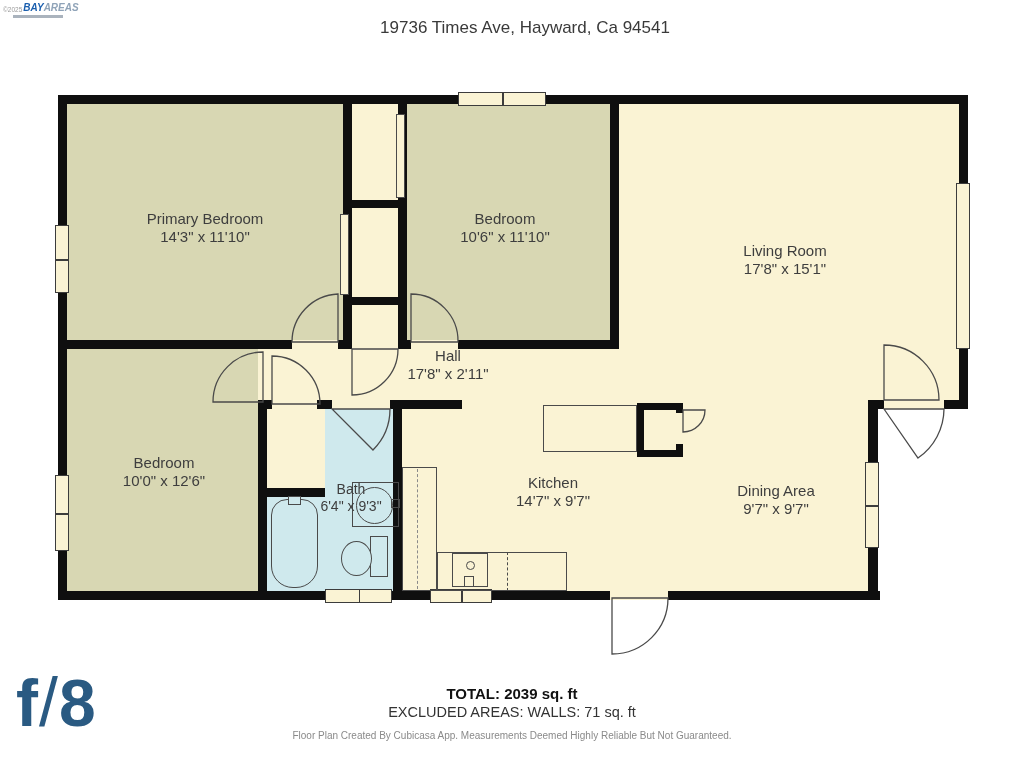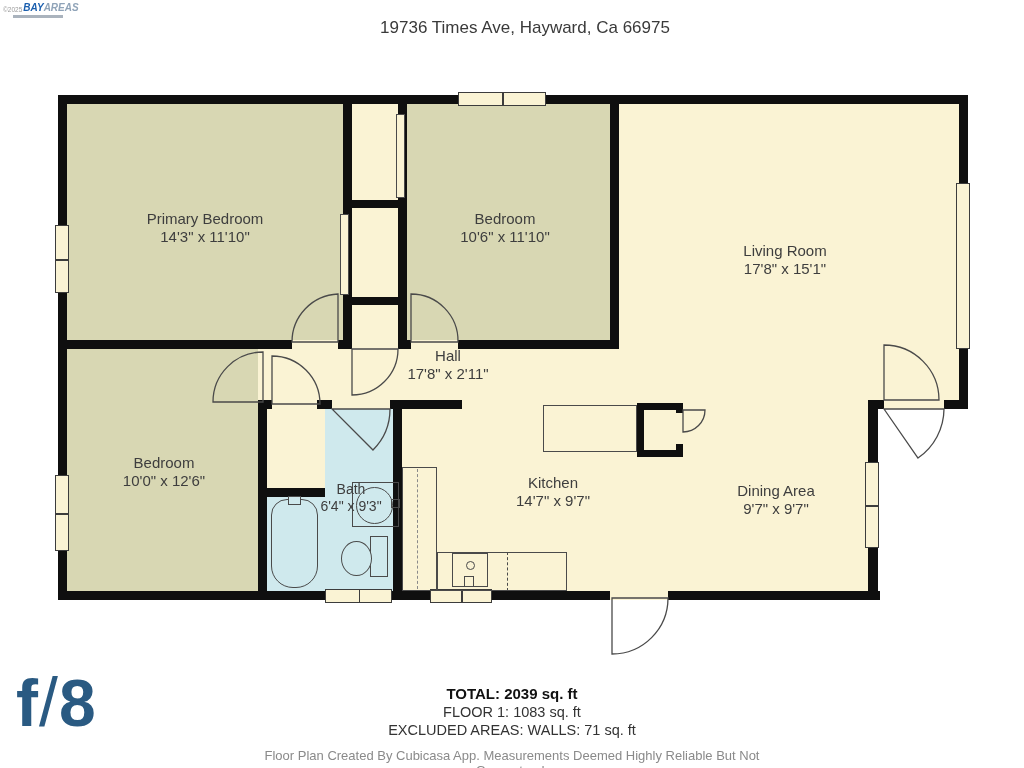--- a/index.html
+++ b/index.html
@@ -28,21 +28,21 @@
   svg.arcs path { fill:none; stroke:#4a4a4a; stroke-width:1.3; }
 
   
   .title { position:absolute; left:525px; top:18px; transform:translateX(-50%); font-size:17px; color:#3a3a3a; white-space:nowrap; }
   .room-label { position:absolute; transform:translateX(-50%); text-align:center; font-size:15px; color:#3e3e3e; line-height:1.22; white-space:nowrap; }
   .room-label.small { font-size:14px; }
 
   .summary { position:absolute; left:512px; top:685px; transform:translateX(-50%); text-align:center; color:#2e2e2e; }
   .summary .total { font-size:15px; font-weight:bold; color:#111; }
   .summary .line { font-size:14.5px; margin-top:2px; color:#333; }
-  .summary .disclaimer { font-size:13px; color:#8a8a8a; margin-top:10px; }
+  .summary .disclaimer { font-size:10px; color:#8a8a8a; margin-top:10px; }
 
   .f8-logo { position:absolute; left:16px; top:668px; font-size:66px; font-weight:bold; color:#2a5a82; line-height:1; letter-spacing:1px;text-align:center; }
   .f8-logo .slash { font-weight:300; font-size:68px; }
 
   .watermark { position:absolute; left:3px; top:3px; line-height:1; }
   .watermark .row { display:flex; align-items:flex-end; }
   .watermark .cc { font-size:6.5px; color:#9a9a9a; margin-right:1px; }
   .watermark .bay { font-size:10px; font-weight:bold; font-style:italic; color:#1b5fae; }
   .watermark .east { font-size:10px; font-weight:bold; font-style:italic; color:#8fa3b8; }
   .watermark .bar { width:50px; height:3px; background:#aab3bd; margin:2px 0 0 10px; }
@@ -54,21 +54,21 @@
 
   <div class="watermark">
     <div class="row">
       <span class="cc">©2025</span>
       <span class="bay">BAY</span>
       <span class="east">AREAS</span>
     </div>
     <div class="bar"></div>
   </div>
 
-  <div class="title">19736 Times Ave, Hayward, Ca 66975</div>
+  <div class="title">19736 Times Ave, Hayward, Ca 94541</div>
 
   <div>
 
     <div class="fill cream" style="left:67px;top:104px;width:892px;height:296px"></div>
     <div class="fill cream" style="left:67px;top:400px;width:811px;height:191px"></div>
     <div class="fill khaki" style="left:67px;top:104px;width:276px;height:236px"></div>
     <div class="fill khaki" style="left:407px;top:104px;width:203px;height:236px"></div>
     <div class="fill khaki" style="left:67px;top:349px;width:191px;height:242px"></div>
     <div class="fill bathblue" style="left:325px;top:409px;width:68px;height:182px"></div>
     <div class="fill bathblue" style="left:267px;top:497px;width:58px;height:94px"></div>
@@ -175,21 +175,20 @@
       <div>14'7" x 9'7"</div>
     </div>
     <div class="room-label" style="left:776px;top:482px">
       <div>Dining Area</div>
       <div>9'7" x 9'7"</div>
     </div>
   </div>
 
   <div class="summary">
     <div class="total">TOTAL: 2039 sq. ft</div>
-    <div class="line">FLOOR 1: 1083 sq. ft</div>
     <div class="line">EXCLUDED AREAS: WALLS: 71 sq. ft</div>
     <div class="disclaimer">Floor Plan Created By Cubicasa App. Measurements Deemed Highly Reliable But Not Guaranteed.</div>
   </div>
 
   <div class="f8-logo">
     <span>f</span><span class="slash">/</span><span>8</span>
   </div>
 
 </div>
 

